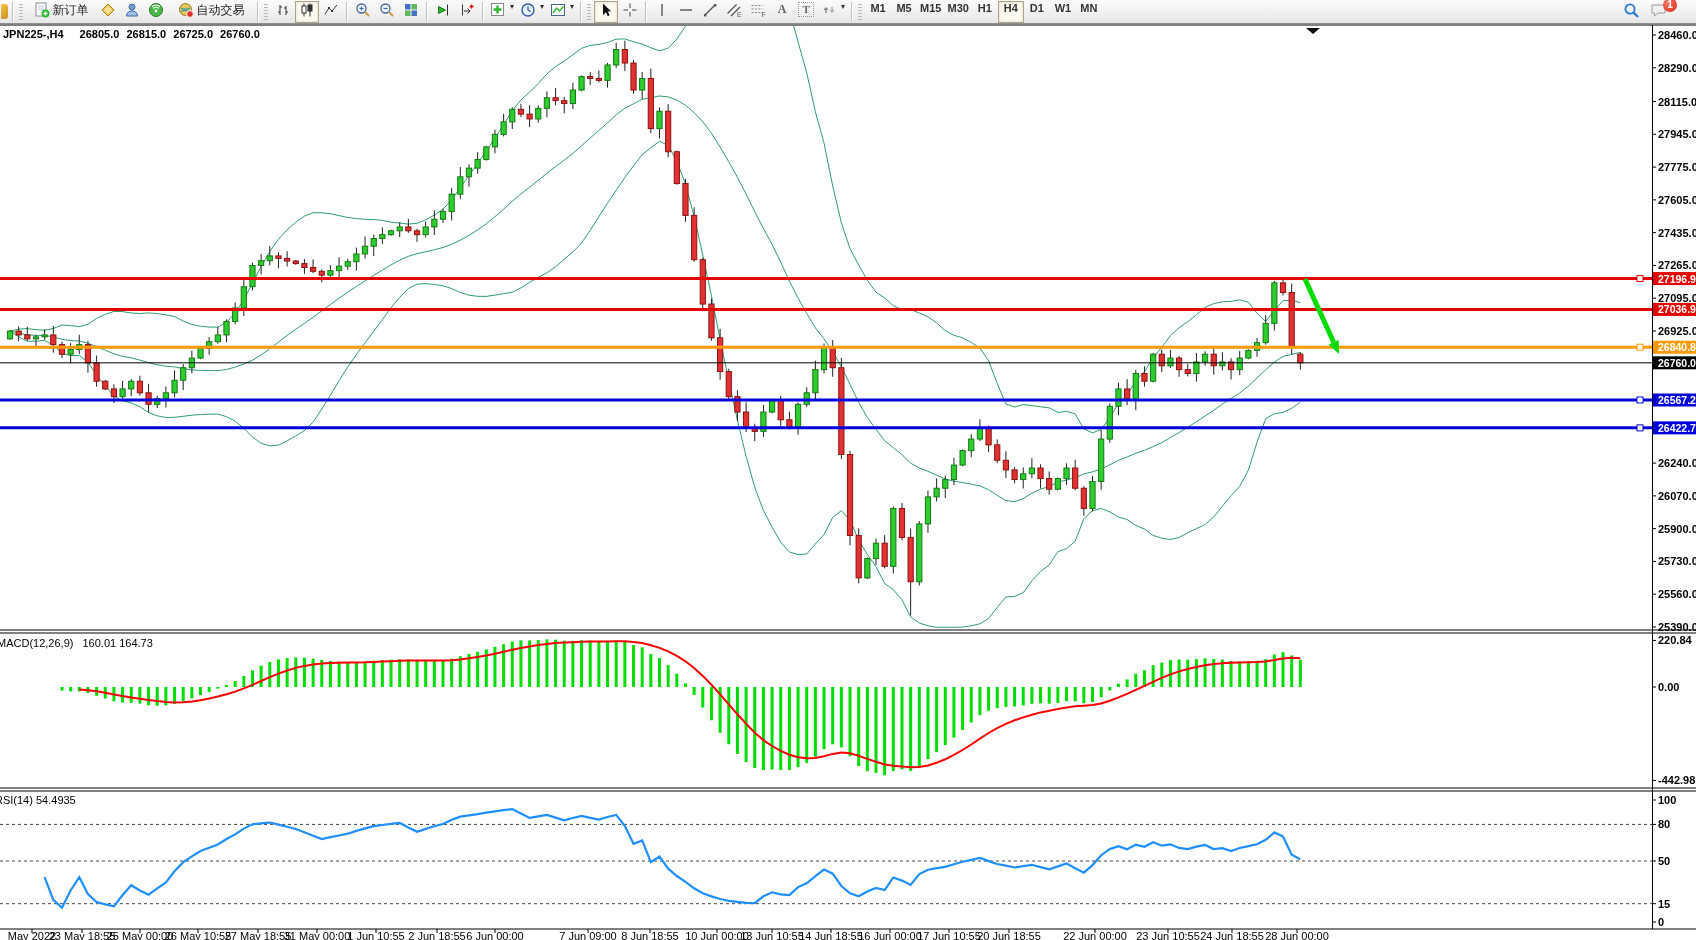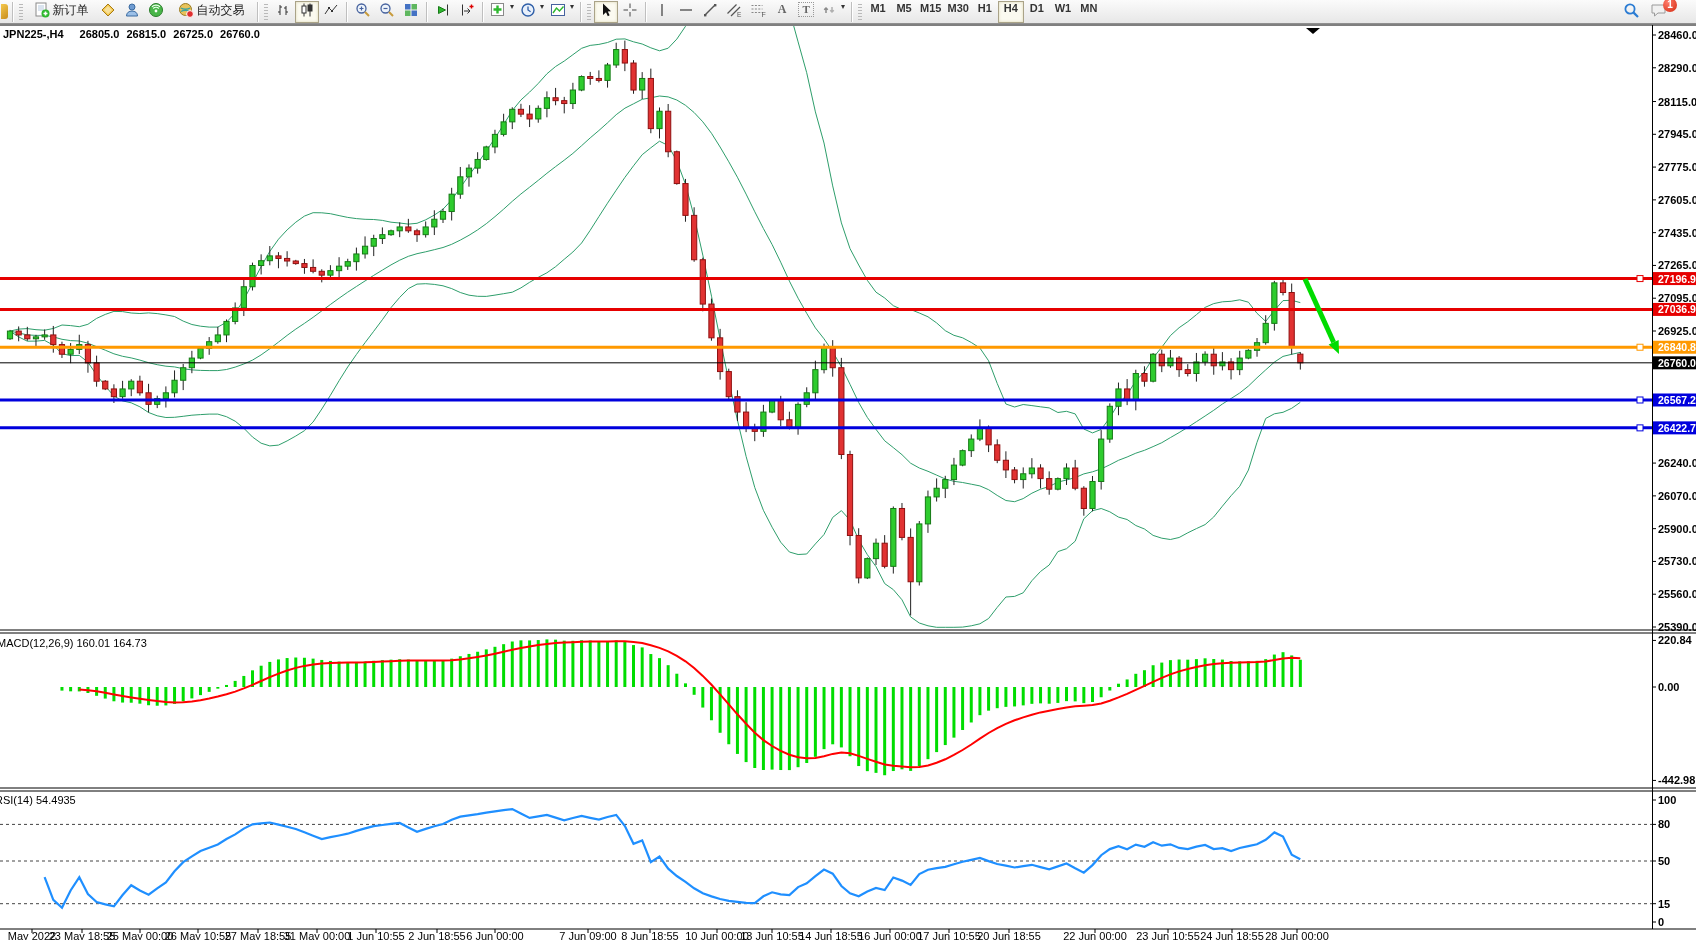--- a/index.html
+++ b/index.html
@@ -25,21 +25,21 @@
   .badge{position:absolute;top:-4px;right:-7px;width:14px;height:14px;border-radius:50%;
          background:radial-gradient(circle at 35% 30%,#ff7b6b,#d42a10);color:#fff;
          font:bold 10px/14px "Liberation Sans",sans-serif;text-align:center}
   
   #cv{position:absolute;left:0;top:24px;z-index:1}
   .lbl{position:absolute;z-index:3;white-space:nowrap;color:#000;
        font:11px "Liberation Sans",sans-serif}
   #title{left:3px;top:28px;font-weight:bold}
   #title .val{margin-left:13px}
   #macdLabel{left:-3px;top:637px}
-  #macdLabel .val{}
+  #macdLabel .val{margin-left:6px}
   #rsiLabel{left:-5px;top:794px}
   #rsiLabel .val{margin-left:0}
   #timeAxis{position:absolute;left:0;top:930px;width:1652px;height:24px;overflow:hidden;z-index:3}
   #timeAxis span{position:absolute;top:0;transform:translateX(-50%);white-space:nowrap;
                  font:11px "Liberation Sans",sans-serif;color:#000}
 </style>
 </head>
 <body>
 
 <div class="tb">

